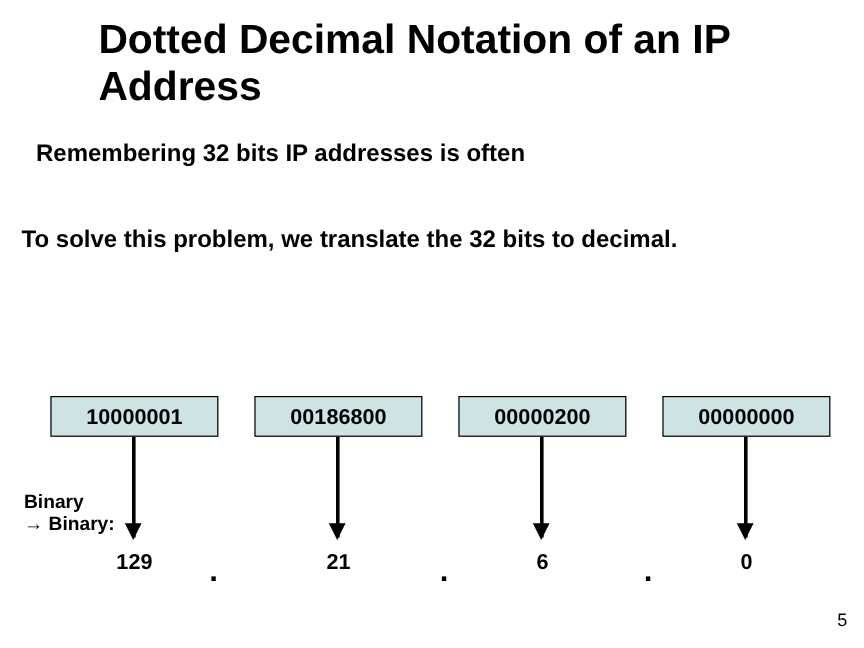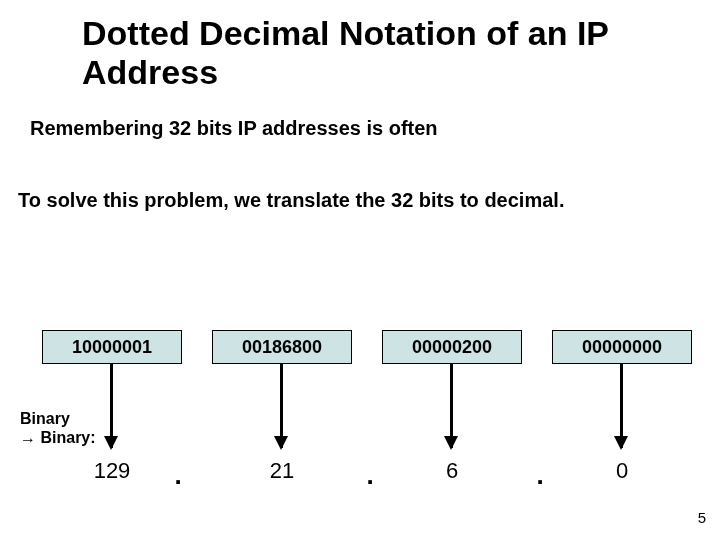--- a/index.html
+++ b/index.html
@@ -75,22 +75,22 @@
   .a2 { left: 280px; }
   .a3 { left: 450px; }
   .a4 { left: 620px; }
   .decimals {
     position: absolute;
     top: 458px; left: 0; right: 0;
     height: 40px;
   }
   .dec {
     position: absolute;
-    font-size: 22px;
-    font-weight: normal;
+    font-size: 18px;
+    font-weight: bold;
     transform: translateX(-50%);
     top: 0;
   }
   .dot {
     position: absolute;
     font-size: 26px;
     font-weight: bold;
     transform: translateX(-50%);
     top: 2px;
   }

